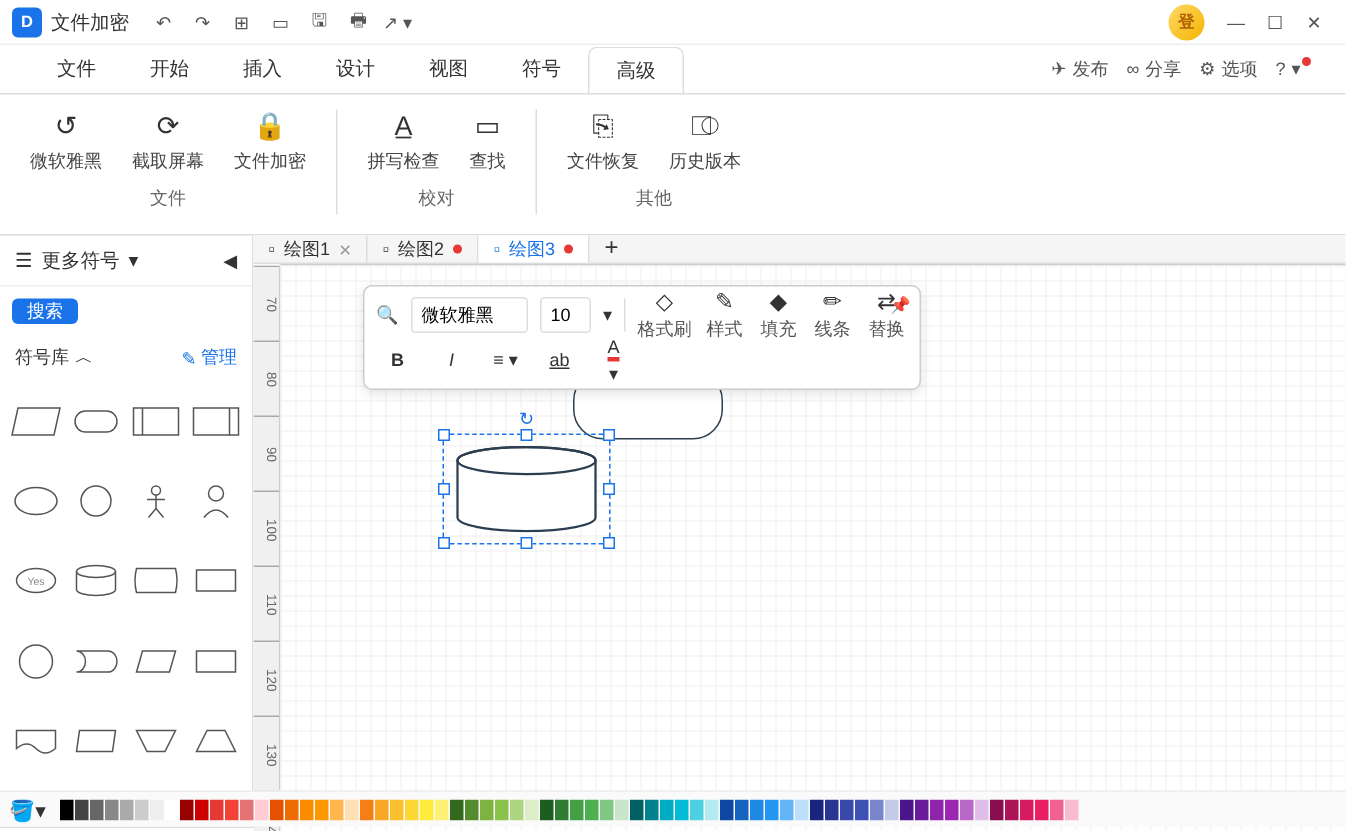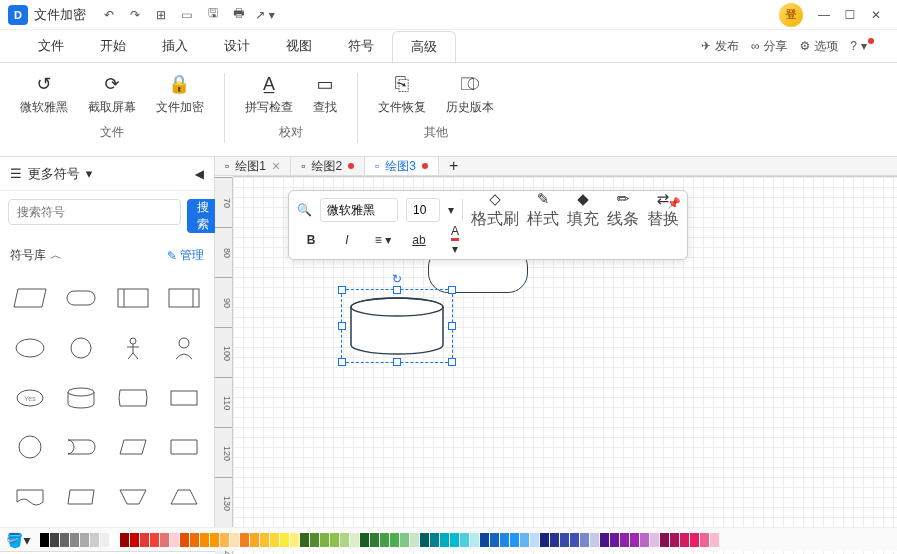--- a/index.html
+++ b/index.html
@@ -53,21 +53,21 @@
 .shape-cylinder { position:absolute; left:116px; top:120px; width:96px; height:58px; }
 .shape-cylinder svg { width:100%; height:100%; }
 .sel-box { position:absolute; left:108px; top:112px; width:112px; height:74px; border:1px dashed #1a73e8; pointer-events:none; }
 .sel-handle { position:absolute; width:8px; height:8px; background:#fff; border:1.5px solid #1a73e8; }
 .sel-rot { position:absolute; left:50%; top:-18px; transform:translateX(-50%); color:#1a73e8; font-size:12px; }
 .float-toolbar { position:absolute; left:55px; top:13px; background:#fff; border:1px solid #ccc; border-radius:6px; box-shadow:0 2px 8px rgba(0,0,0,.12); padding:6px 8px; display:flex; flex-direction:column; gap:4px; }
 .ft-row { display:flex; align-items:center; gap:8px; }
 .ft-input { height:24px; border:1px solid #ddd; border-radius:3px; padding:0 6px; font-size:12px; }
 .ft-btn { min-width:28px; height:26px; display:flex; flex-direction:column; align-items:center; justify-content:center; cursor:pointer; border-radius:3px; font-size:12px; gap:1px; }
 .ft-icon { font-size:15px; }
-.ft-lbl { font-size:16px; color:#555; }
+.ft-lbl { font-size:12px; color:#555; }
 .pin { position:absolute; right:6px; top:6px; font-size:11px; color:#aaa; }
 .color-row { height:24px; display:flex; align-items:center; padding:0 6px; gap:2px; background:#fafafa; border-top:1px solid #eee; position:relative; }
 .color-row::before { content:""; position:absolute; left:232px; right:8px; top:50%; height:1px; }
 .color-bucket { font-size:14px; margin-right:4px; cursor:pointer; }
 .swatches { display:flex; gap:1px; overflow:hidden; flex:1; margin-left:4px; }
 .sw { width:9px; height:14px; cursor:pointer; }
 .statusbar { height:28px; border-top:1px solid #ddd; display:flex; align-items:center; padding:0 8px; gap:10px; font-size:12px; color:#555; }
 </style>
 </head>
 <body>
@@ -170,21 +170,20 @@
     <div class="side-hdr">
       <div class="side-hdr-title">
           <span>☰</span>
           <span>更多符号</span>
           <span>▾</span>
         </div>
       <div class="spacer"></div>
       <div style="cursor:pointer">◀</div>
     </div>
     <div class="search-row">
-      <input class="search-input" placeholder="搜索符号" style="">
       <button class="search-btn">搜索</button>
     </div>
     <div class="lib-row">
       <div class="lib-name">
           <span>符号库</span>
           <span>︿</span>
         </div>
       <div class="manage">
           <span>✎</span>
           <span>管理</span>

